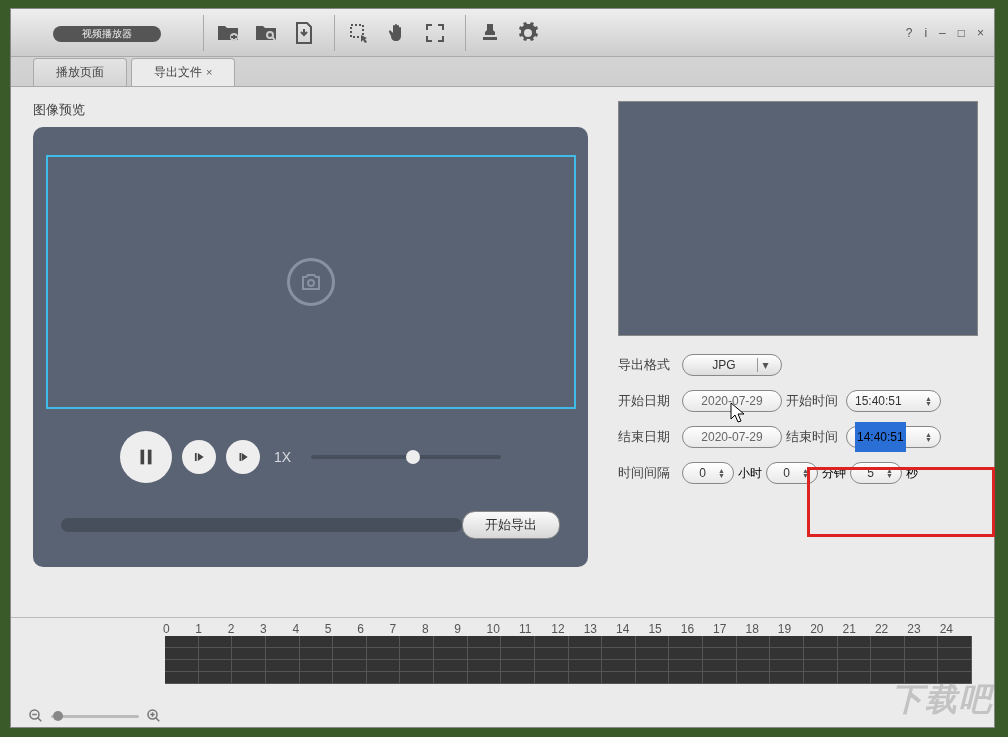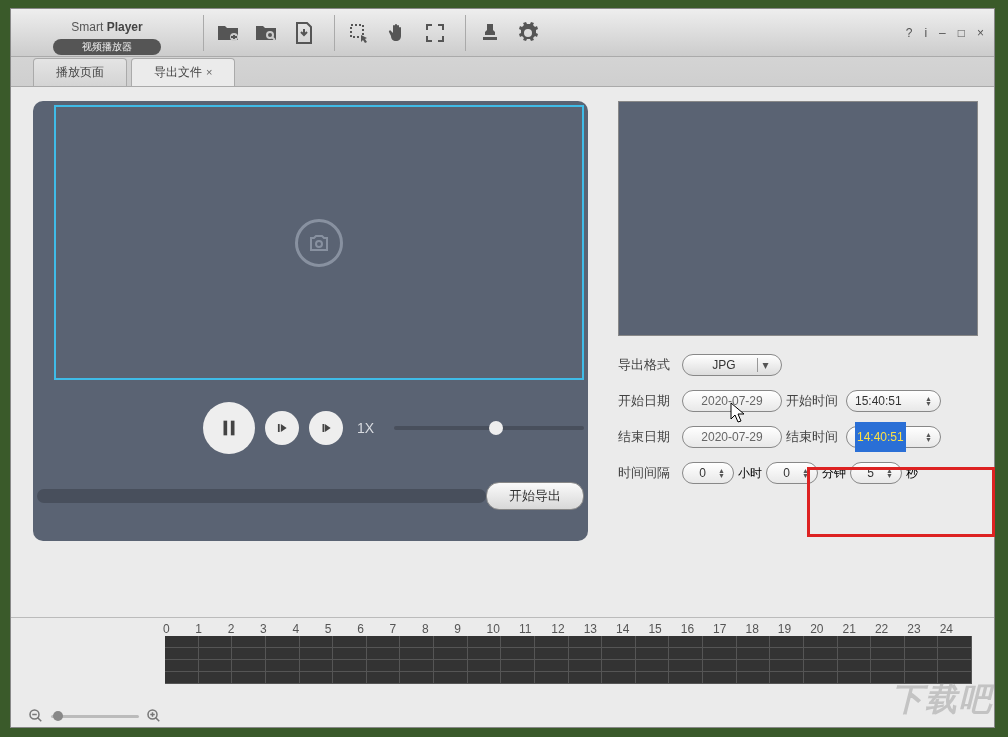--- a/index.html
+++ b/index.html
@@ -16,21 +16,21 @@
 .win-ctrl{margin-left:auto;display:flex;gap:4px;color:#555;font-size:14px}
 .win-ctrl span{padding:2px 4px;cursor:pointer}
 .tabs{height:30px;display:flex;align-items:flex-end;padding-left:22px;background:linear-gradient(#d4d4d4,#cfcfcf);border-bottom:1px solid #aaa}
 .tab{padding:5px 22px;background:linear-gradient(#e4e4e4,#d4d4d4);border:1px solid #aaa;border-bottom:none;border-radius:4px 4px 0 0;margin-right:4px;cursor:pointer;color:#444}
 .tab.active{background:#ebebeb}
 .tab-close{margin-left:4px;color:#666;cursor:pointer;font-size:11px}
 .workarea{flex:1;display:flex;padding:14px 22px 8px;gap:30px;background:#ebebeb}
 .left-pane{width:560px}
 .right-pane{flex:1}
 .section-label{color:#444;margin-bottom:8px;font-size:13px}
-.preview-panel{width:555px;height:440px;background:#5a6373;border-radius:10px;padding:4px;display:flex;flex-direction:column;align-items:flex-end}
+.preview-panel{width:555px;height:440px;background:#5a6373;border-radius:10px;padding:28px;display:flex;flex-direction:column;align-items:center}
 .preview-frame{width:530px;height:275px;border:2px solid #3fbce8;background:#5a6373;display:flex;align-items:center;justify-content:center}
 .camera-icon{width:48px;height:48px;border:3px solid #8891a0;border-radius:50%;display:flex;align-items:center;justify-content:center}
 .camera-icon svg{fill:#8891a0;width:24px;height:24px}
 .controls{display:flex;align-items:center;gap:10px;margin-top:22px}
 .play-btn{width:52px;height:52px;background:#eee;border-radius:50%;display:flex;align-items:center;justify-content:center;cursor:pointer}
 .play-btn svg{fill:#444;width:22px;height:22px}
 .step-btn{width:34px;height:34px;background:#eee;border-radius:50%;display:flex;align-items:center;justify-content:center;cursor:pointer}
 .step-btn svg{fill:#444;width:14px;height:14px}
 .speed{color:#d8dbe0;font-size:14px;margin-left:4px}
 .slider{width:190px;height:4px;background:#484f5c;border-radius:2px;position:relative;margin-left:10px}
@@ -46,40 +46,39 @@
 .dd-val{flex:1;text-align:center;color:#333}
 .dd-arrow{width:16px;text-align:center;border-left:1px solid #999;color:#555}
 .date-input,.time-input,.num-input{height:22px;background:linear-gradient(#fff,#e8e8e8);border:1px solid #888;border-radius:11px;display:flex;align-items:center;padding:0 8px;color:#666}
 .date-input{width:100px;justify-content:center}
 .time-input{width:95px}
 .time-input .tv{flex:1;color:#333}
 .time-input .spinner,.num-input .spinner{display:flex;flex-direction:column;line-height:5px;font-size:7px;color:#555;cursor:pointer;margin-left:4px}
 .num-input{width:52px}
 .num-input .nv{flex:1;text-align:center;color:#333}
 .highlight-box{position:absolute;border:3px solid #d22;pointer-events:none}
-.sel{background:#2a6fd6;color:#fde047;padding:8px 2px}
+.sel{background:#2a6fd6;color:#000000;padding:8px 2px}
 .cursor{position:absolute;pointer-events:none}
 .timeline-zone{height:88px;background:#ebebeb;border-top:1px solid #bbb;padding:4px 22px;position:relative}
 .tl-hours{display:flex;color:#555;font-size:10px;margin-left:130px}
 .tl-hours span{width:33px}
 .tl-grid{margin-left:132px;height:48px;background:#333;display:grid;grid-template-columns:repeat(24,1fr);grid-template-rows:repeat(4,1fr)}
 .tl-grid div{border:1px solid #555;border-top:none;border-left:none}
 .zoom-row{height:22px;display:flex;align-items:center;padding:0 16px;gap:6px;background:#ebebeb}
 .zoom-icon{width:18px;height:18px;color:#777;cursor:pointer}
 .zoom-track{width:88px;height:3px;background:#bbb;border-radius:2px;position:relative}
 .zoom-thumb{position:absolute;width:10px;height:10px;background:#888;border-radius:50%;top:-4px;left:2px}
 .watermark{position:absolute;right:15px;bottom:15px;font-size:32px;color:rgba(120,120,120,.35);font-weight:bold;font-style:italic;pointer-events:none;letter-spacing:2px}
 </style>
 </head>
 <body>
 
 <div class="window">
   <div class="titlebar">
     <div class="logo-block">
-      <div class="logo-title"><span>Smart </span><b>Player</b></div>
       <span class="logo-sub">视频播放器</span>
     </div>
     <div class="tb-group">
       <div class="tb-btn">
           <svg viewBox="0 0 24 24">
             <path d="M2 5h7l2 2h11v12H2z"></path>
             <circle cx="18" cy="16" r="4" fill="#ccc"></circle>
             <path d="M17 14h2v4h-2z M15 15h6v2h-6z" fill="#555"></path>
           </svg>
         </div>
@@ -136,20 +135,21 @@
     </div>
   </div>
 
   <div class="tabs">
     <div class="tab"><span>播放页面</span></div>
     <div class="tab active"><span>导出文件</span><span class="tab-close">×</span></div>
   </div>
 
   <div class="workarea">
     <div class="left-pane">
+      <div class="section-label">图像预览</div>
       <div class="preview-panel">
         <div class="preview-frame">
           <div class="camera-icon">
               <svg viewBox="0 0 24 24">
                 <path d="M4 7h3l2-2h6l2 2h3v12H4z" fill="none" stroke="#8891a0" stroke-width="2"></path>
                 <circle cx="12" cy="13" r="3" fill="none" stroke="#8891a0" stroke-width="2"></circle>
               </svg>
             </div>
         </div>
         <div class="controls">

